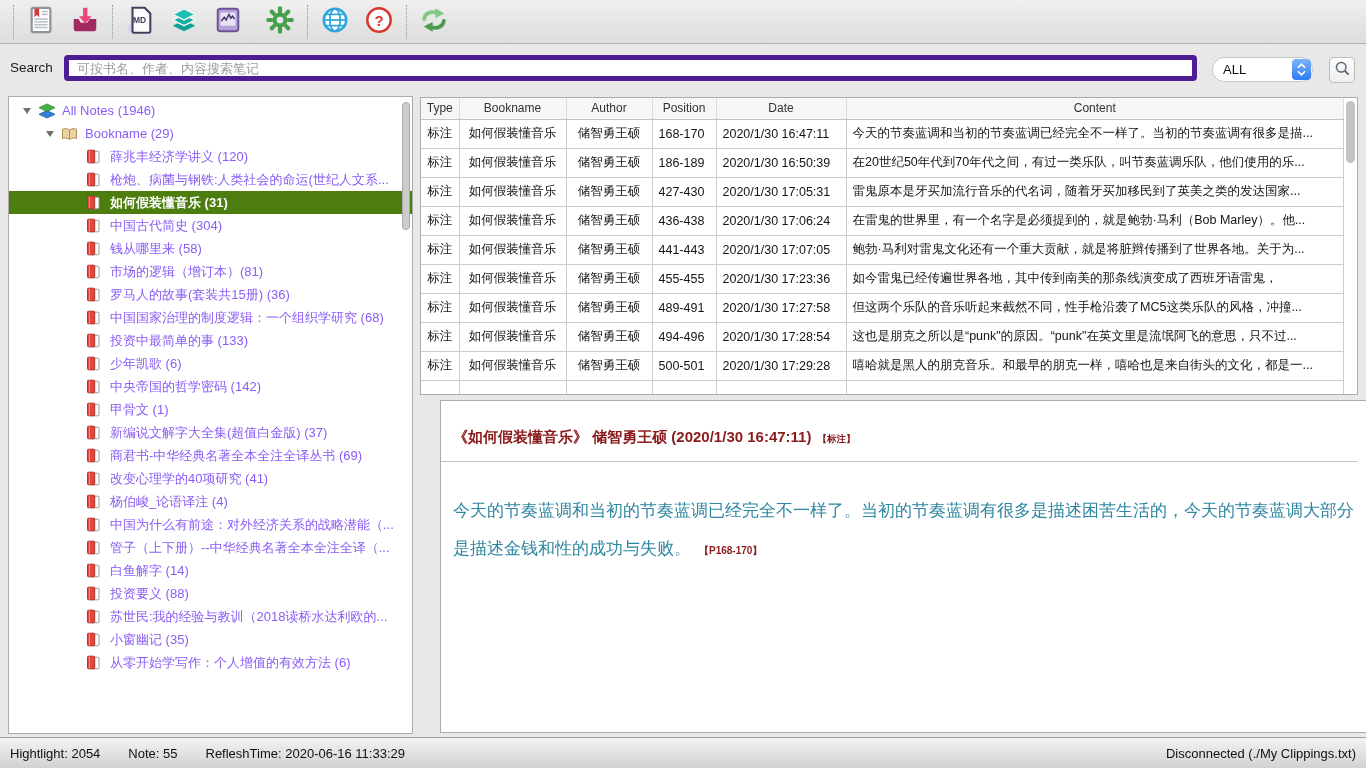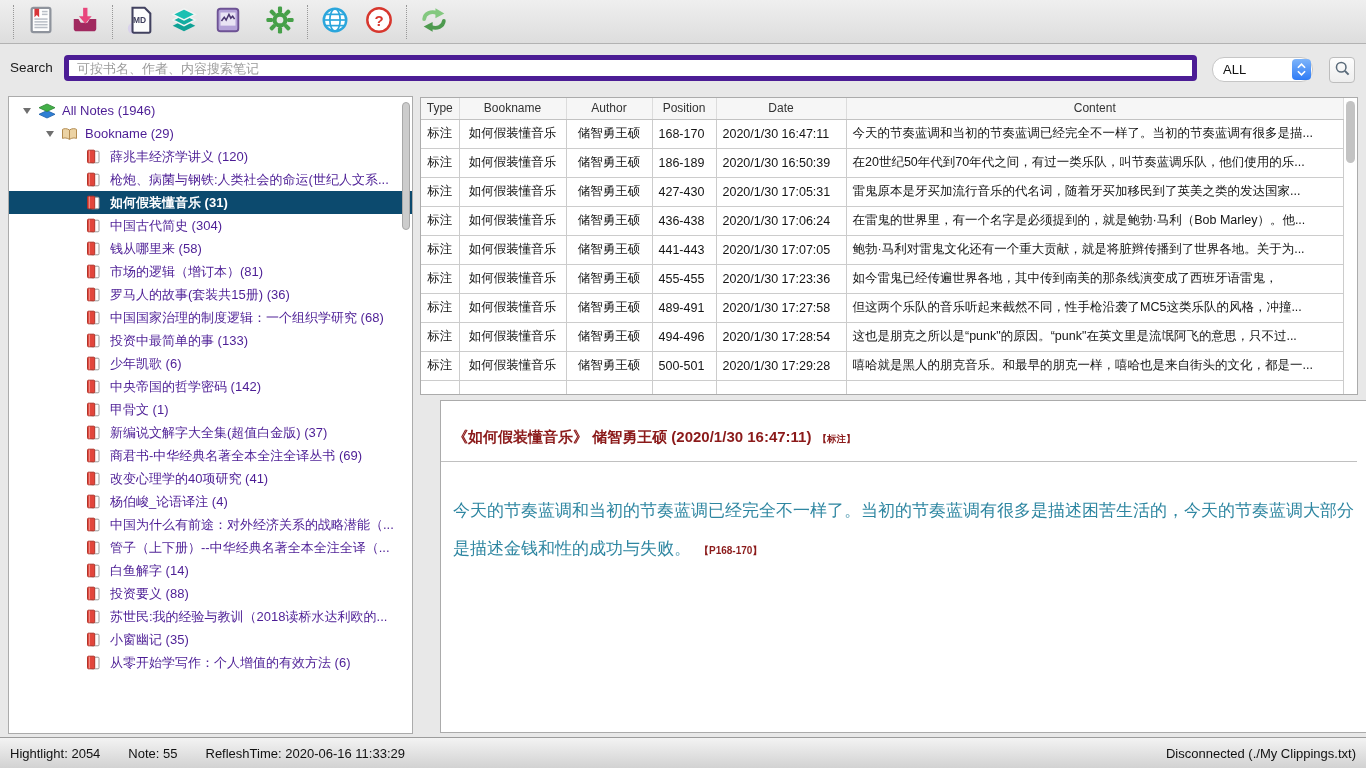--- a/index.html
+++ b/index.html
@@ -42,32 +42,32 @@
   .search-btn {
     position:absolute; left:1329px; top:12px; width:26px; height:26px;
     background:linear-gradient(#fdfdfd,#eeeeee); border:1px solid #bdbdbd; border-radius:4px;
     display:flex; align-items:center; justify-content:center;
   }
   
   .sidebar {
     position:absolute; left:8px; top:96px; width:405px; height:638px;
     background:#fff; border:1px solid #ababab; overflow:hidden; padding-top:2px;
   }
-  .tree-row { height:23px; display:flex; align-items:center; font-size:13px; color:#4c1d95; white-space:nowrap; }
+  .tree-row { height:23px; display:flex; align-items:center; font-size:13px; color:#8b5cf6; white-space:nowrap; }
   .lvl0 { padding-left:14px; }
   .lvl1 { padding-left:37px; }
   .lvl2 { padding-left:77px; }
   .tri {
     width:0; height:0; flex:none;
     border-left:4.5px solid transparent; border-right:4.5px solid transparent;
     border-top:6px solid #6f6f6f; margin-right:7px;
   }
   .ticon { width:18px; height:16px; flex:none; margin-right:6px; display:flex; align-items:center; }
   .tlabel { overflow:hidden; max-width:300px; }
-  .tree-row.selected { background:#0c4a6e; color:#fff; font-weight:bold; }
+  .tree-row.selected { background:#4d7c0f; color:#fff; font-weight:bold; }
   .sb-thumb {
     position:absolute; right:2px; top:5px; width:8px; height:128px;
     border-radius:4px; background:#cccccc; border:1px solid #a8a8a8;
   }
   
   .table-panel {
     position:absolute; left:420px; top:97px; width:938px; height:298px;
     background:#fff; border:1px solid #ababab; overflow:hidden;
   }
   table { border-collapse:collapse; table-layout:fixed; width:923px; }

